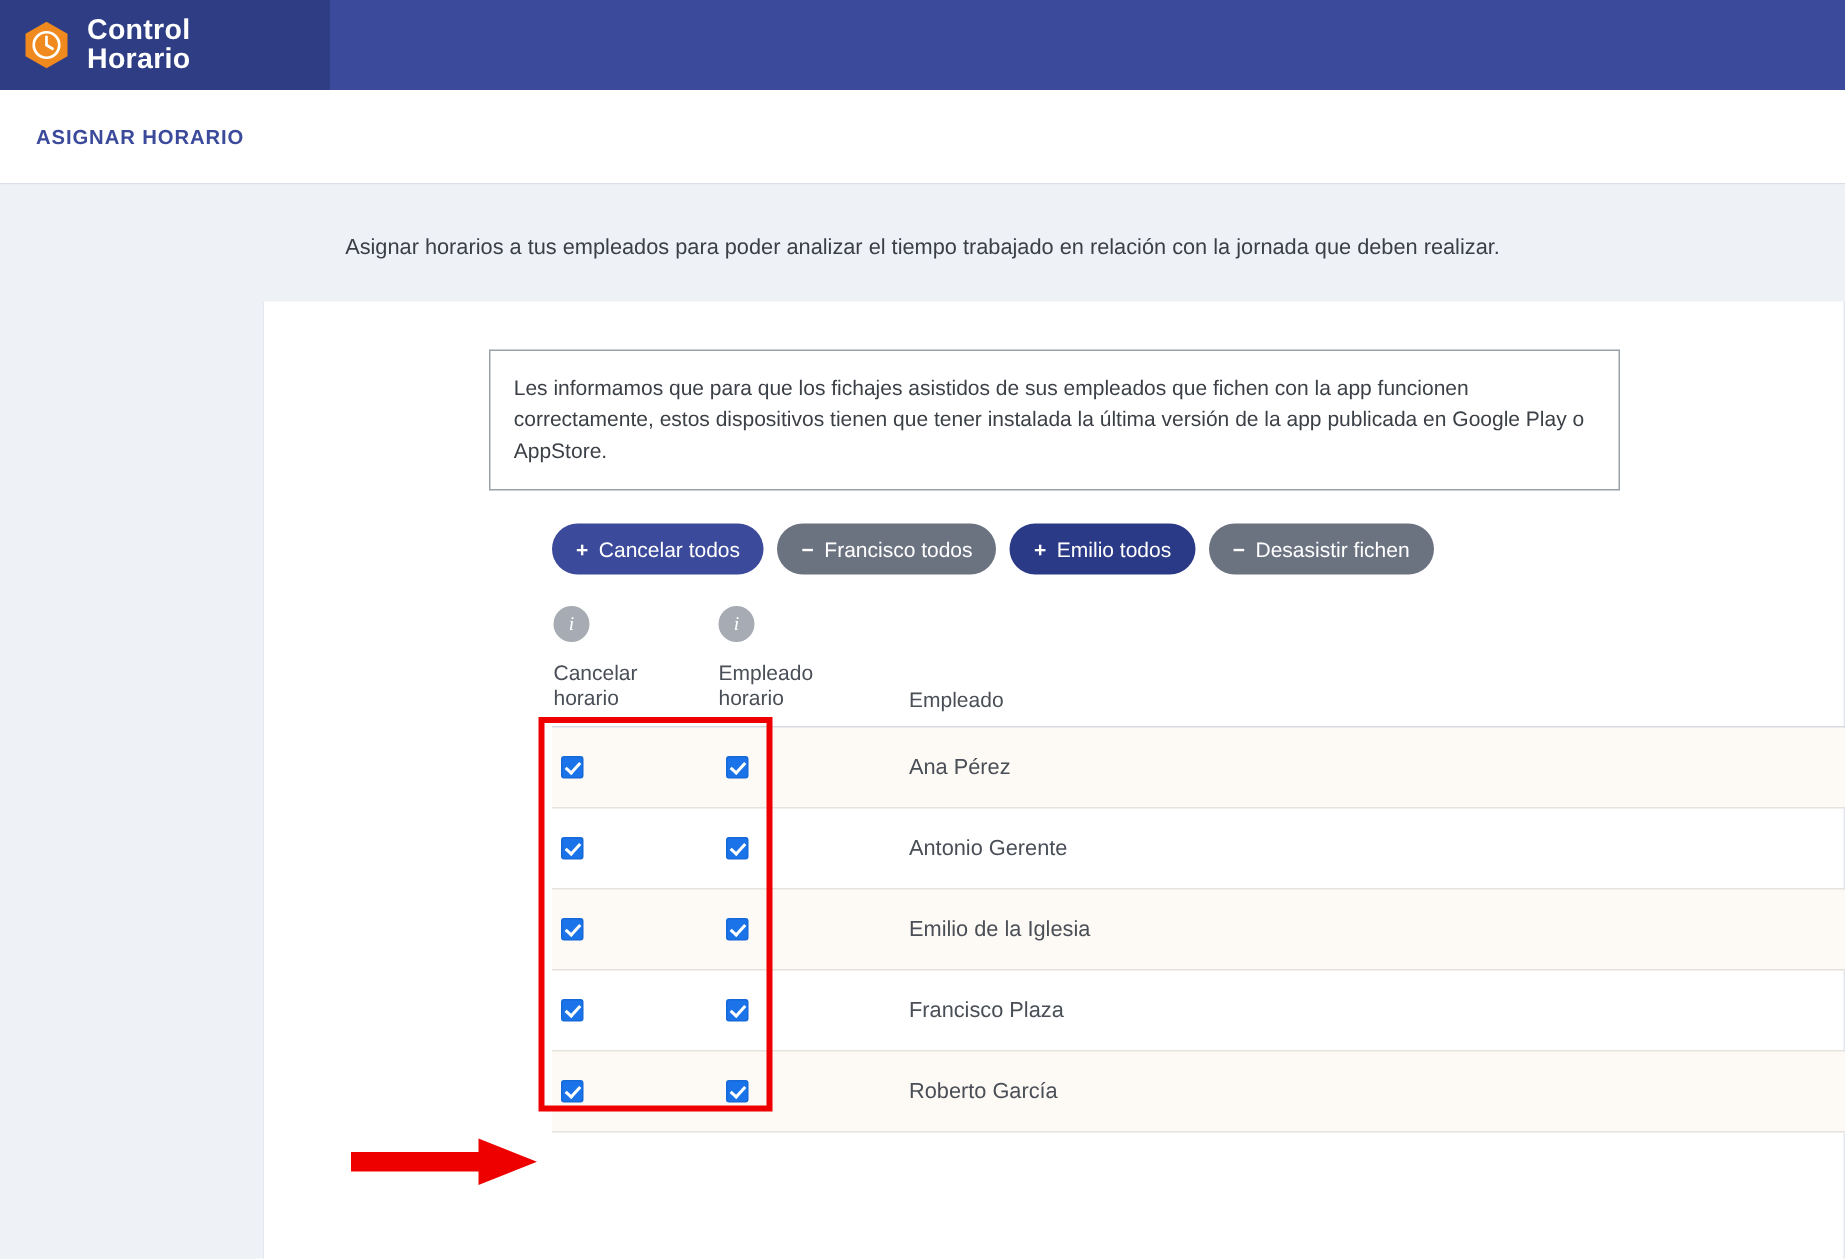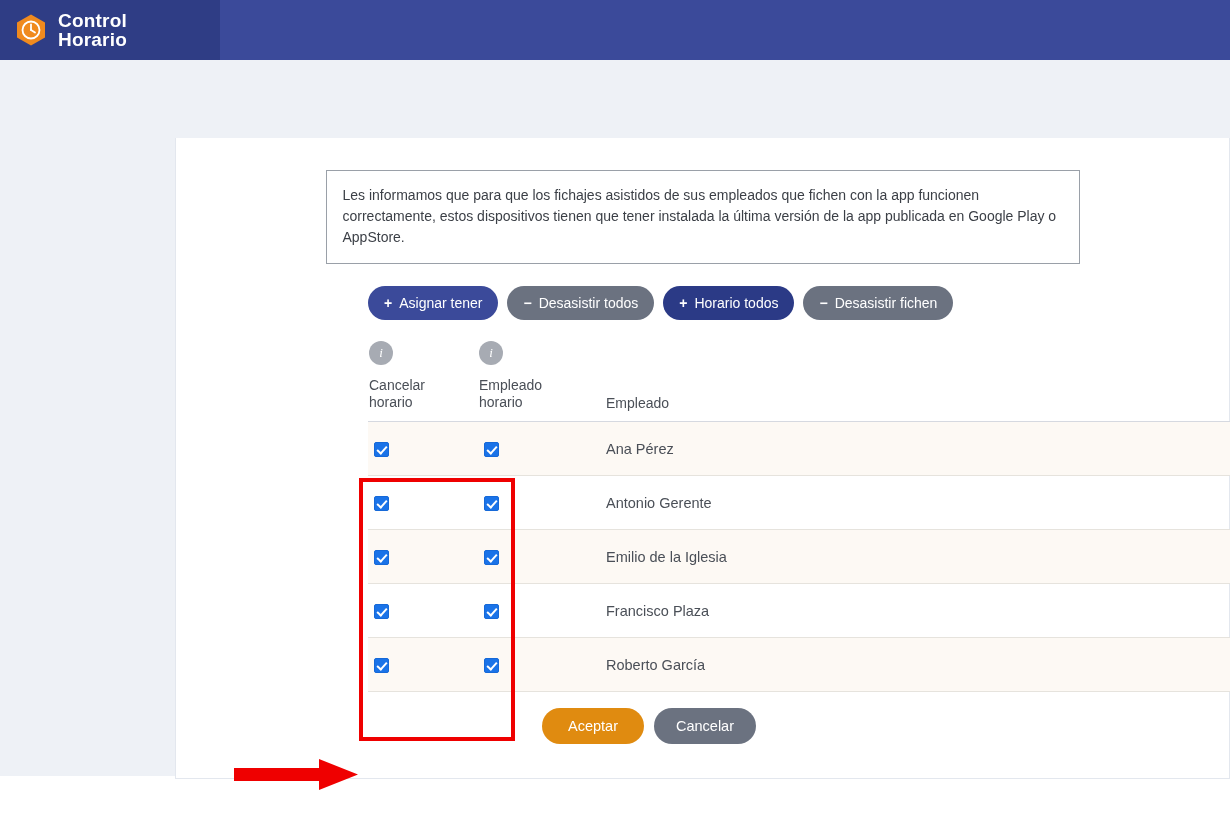--- a/index.html
+++ b/index.html
@@ -248,40 +248,44 @@
           <line x1="17" y1="17" x2="21" y2="19.5" stroke="#ffffff" stroke-width="1.8" stroke-linecap="round"></line>
         </svg>
       </span>
       <span class="brand-text">
         <span>Control</span>
         <span>Horario</span>
       </span>
     </div>
   </div>
 
+  <div class="subheader">
+    <div class="subheader-title">ASIGNAR HORARIO</div>
+  </div>
 
   <div class="page">
 
+    <div class="intro">Asignar horarios a tus empleados para poder analizar el tiempo trabajado en relación con la jornada que deben realizar.</div>
 
     <div class="card">
 
       <div class="notice">Les informamos que para que los fichajes asistidos de sus empleados que fichen con la app funcionen correctamente, estos dispositivos tienen que tener instalada la última versión de la app publicada en Google Play o AppStore.</div>
 
       <div class="actions">
         <button class="btn btn-assign">
           <span class="sym">+</span>
-          <span>Asignar tener</span>
+          <span>Cancelar todos</span>
         </button>
         <button class="btn btn-unassign">
           <span class="sym">−</span>
-          <span>Desasistir todos</span>
+          <span>Francisco todos</span>
         </button>
         <button class="btn btn-attend">
           <span class="sym">+</span>
-          <span>Horario todos</span>
+          <span>Emilio todos</span>
         </button>
         <button class="btn btn-unattend">
           <span class="sym">−</span>
           <span>Desasistir fichen</span>
         </button>
       </div>
 
       <div class="table-wrap">
         <table class="emp">
           <thead>
@@ -346,24 +350,20 @@
               </td>
               <td class="cell-check">
                 <input type="checkbox" class="cb" checked="" style="">
               </td>
               <td class="cell-name">Roberto García</td>
             </tr>
           </tbody>
         </table>
       </div>
 
-      <div class="footer-btns">
-        <button class="btn btn-accept">Aceptar</button>
-        <button class="btn btn-cancel">Cancelar</button>
-      </div>
 
     </div>
   </div>
 
   <div class="annot-box"></div>
   <div class="annot-arrow">
     <svg width="125" height="33" viewBox="0 0 125 33">
       <polygon points="0,10 85,10 85,1 124,16.5 85,32 85,23 0,23" fill="#ef0000"></polygon>
     </svg>
   </div>

